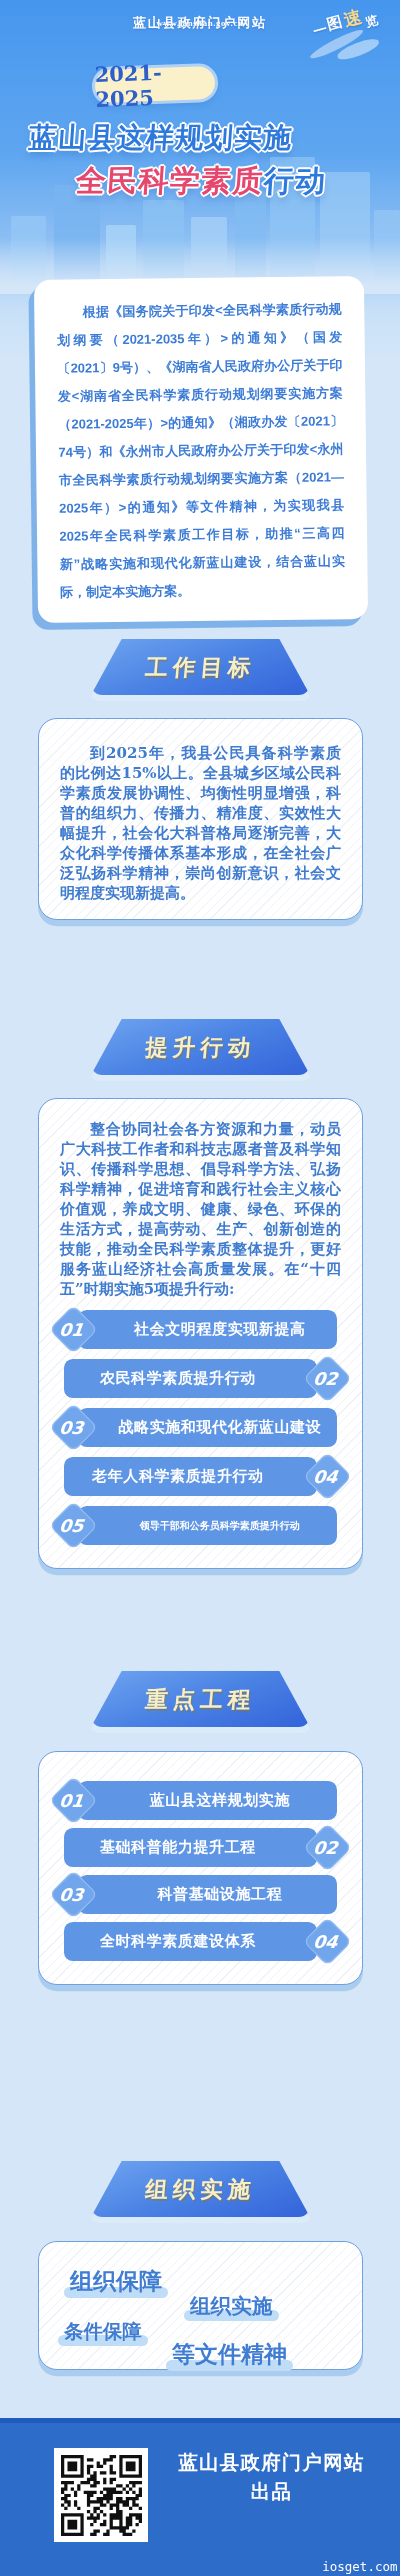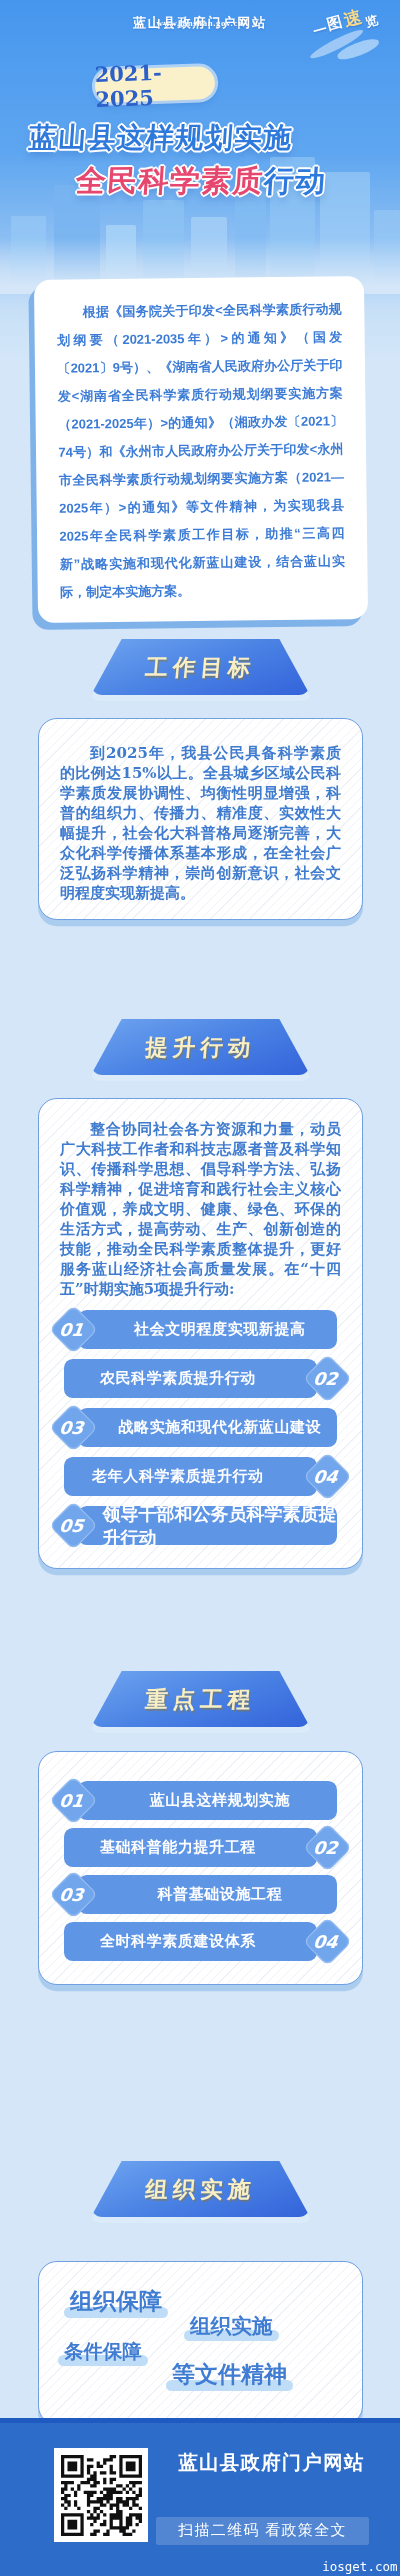--- a/index.html
+++ b/index.html
@@ -48,21 +48,21 @@
   .intro-card p{margin:0;color:#3C7CD6;font-weight:bold;font-size:13px;line-height:28px;
     text-align:justify;text-indent:2em;}
   .hatch-card{left:38px;width:325px;border:1.9px solid #6FA0E2;border-radius:19px;
     background-image:repeating-linear-gradient(135deg,rgba(130,160,200,.13) 0 0.9px,transparent 0.9px 6.9px);
     background-color:#fff;box-shadow:0 6.3px 0 #AACCEF;}
   .hatch-card .body{margin:0;color:#3F7BCE;font-family:"DejaVu Serif","Liberation Serif",serif;font-weight:600;
     font-size:15px;line-height:20px;text-align:justify;text-indent:2em;}
   .card-goal{top:718px;padding:24px 21px 16.3px;}
   .card-actions{top:1098px;padding:20px 21px 12.5px;}
   .card-projects{top:1751px;padding:17.5px 21px 15px;}
-  .card-org{top:2241px;height:164px;margin-top:20px;}
+  .card-org{top:2241px;height:129px;}
   
   .badge{position:absolute;left:91px;width:219px;height:56px;z-index:5;}
   .badge .sh{position:absolute;left:-2.5px;right:-2.5px;top:7.5px;bottom:-6.3px;background:#DCEBFA;
     clip-path:polygon(14% 0,86% 0,100% 100%,0 100%);border-radius:11.3px;}
   .badge .shape{position:absolute;inset:0;background:linear-gradient(160deg,#6FA5F0 0%,#4A82E4 50%,#3363DA 100%);
     clip-path:polygon(14% 0,86% 0,100% 100%,0 100%);border-radius:11.3px;}
   .badge .label{position:absolute;inset:0;display:flex;align-items:center;justify-content:center;
     font-size:22.5px;font-weight:900;letter-spacing:5px;color:#F9EFC3;transform:skewX(-5deg);
     text-shadow:1.3px 1.9px 0 rgba(146,118,34,.45);}
   .badge-goal{top:639px;} .badge-actions{top:1019px;} .badge-projects{top:1671px;} .badge-org{top:2161px;}
@@ -73,21 +73,21 @@
   .row .bar{position:absolute;top:0;height:39px;background:#5E95E5;border-radius:8.8px;
     display:flex;align-items:center;justify-content:center;color:#fff;font-size:15px;font-weight:600;letter-spacing:0.6px;}
   .row.left .bar{left:17.5px;right:3.8px;padding-left:25px;}
   .row.right .bar{left:3.8px;right:24px;padding-right:25px;}
   .row .num{position:absolute;top:1.9px;width:35px;height:35px;background:#72A6EC;border-radius:7.5px;
     transform:rotate(45deg);box-shadow:0 0 0 1.3px rgba(255,255,255,.25) inset;z-index:2;
     display:flex;align-items:center;justify-content:center;}
   .row.left .num{left:-3.8px;} .row.right .num{right:-3.8px;}
   .row .num i{transform:rotate(-45deg) skewX(-10deg);font-style:italic;color:#fff;font-weight:bold;font-size:17.5px;
     font-family:"DejaVu Sans","Liberation Sans",sans-serif;}
-  .row.tight .bar{font-size:18px;letter-spacing:0;}
+  .row.tight .bar{font-size:10px;letter-spacing:0;}
   
   .tag{position:absolute;color:#3F7CD2;font-weight:900;z-index:2;white-space:nowrap;}
   .tag::after{content:"";position:absolute;left:-6.3px;right:-6.3px;bottom:-1.3px;height:11.3px;
     background:#BFDDF6;border-radius:5.6px;z-index:-1;}
   .tag1{left:31px;top:24px;font-size:23px;}
   .tag2{left:151px;top:50px;font-size:20.6px;}
   .tag3{left:25px;top:76px;font-size:19.4px;}
   .tag4{left:133px;top:97px;font-size:23px;}
   
   .divider{position:absolute;left:0;top:2418px;width:400px;height:5px;background:#1E5ABF;z-index:6;}
@@ -241,19 +241,19 @@
 
   <div class="divider"></div>
   <div class="footer">
     <div class="qr-box">
       <svg id="qr-svg" width="81" height="81" viewBox="0 0 25 25">
           <path d="M15 0h1v1h-1zM16 0h1v1h-1zM8 1h1v1h-1zM9 1h1v1h-1zM13 1h1v1h-1zM14 1h1v1h-1zM15 1h1v1h-1zM11 2h1v1h-1zM13 2h1v1h-1zM8 3h1v1h-1zM9 3h1v1h-1zM11 3h1v1h-1zM12 3h1v1h-1zM15 3h1v1h-1zM8 4h1v1h-1zM15 4h1v1h-1zM8 5h1v1h-1zM10 5h1v1h-1zM12 5h1v1h-1zM13 5h1v1h-1zM15 5h1v1h-1zM16 5h1v1h-1zM9 6h1v1h-1zM10 6h1v1h-1zM8 7h1v1h-1zM9 7h1v1h-1zM10 7h1v1h-1zM13 7h1v1h-1zM15 7h1v1h-1zM16 7h1v1h-1zM0 8h1v1h-1zM1 8h1v1h-1zM2 8h1v1h-1zM3 8h1v1h-1zM6 8h1v1h-1zM7 8h1v1h-1zM8 8h1v1h-1zM10 8h1v1h-1zM11 8h1v1h-1zM13 8h1v1h-1zM15 8h1v1h-1zM21 8h1v1h-1zM22 8h1v1h-1zM23 8h1v1h-1zM24 8h1v1h-1zM1 9h1v1h-1zM5 9h1v1h-1zM9 9h1v1h-1zM10 9h1v1h-1zM17 9h1v1h-1zM18 9h1v1h-1zM20 9h1v1h-1zM22 9h1v1h-1zM0 10h1v1h-1zM1 10h1v1h-1zM3 10h1v1h-1zM5 10h1v1h-1zM13 10h1v1h-1zM14 10h1v1h-1zM15 10h1v1h-1zM16 10h1v1h-1zM19 10h1v1h-1zM21 10h1v1h-1zM24 10h1v1h-1zM0 11h1v1h-1zM4 11h1v1h-1zM7 11h1v1h-1zM8 11h1v1h-1zM9 11h1v1h-1zM10 11h1v1h-1zM12 11h1v1h-1zM14 11h1v1h-1zM15 11h1v1h-1zM16 11h1v1h-1zM17 11h1v1h-1zM18 11h1v1h-1zM20 11h1v1h-1zM22 11h1v1h-1zM24 11h1v1h-1zM1 12h1v1h-1zM2 12h1v1h-1zM4 12h1v1h-1zM8 12h1v1h-1zM9 12h1v1h-1zM13 12h1v1h-1zM14 12h1v1h-1zM15 12h1v1h-1zM23 12h1v1h-1zM24 12h1v1h-1zM0 13h1v1h-1zM1 13h1v1h-1zM8 13h1v1h-1zM11 13h1v1h-1zM12 13h1v1h-1zM13 13h1v1h-1zM14 13h1v1h-1zM15 13h1v1h-1zM17 13h1v1h-1zM18 13h1v1h-1zM20 13h1v1h-1zM21 13h1v1h-1zM22 13h1v1h-1zM23 13h1v1h-1zM1 14h1v1h-1zM2 14h1v1h-1zM4 14h1v1h-1zM8 14h1v1h-1zM9 14h1v1h-1zM10 14h1v1h-1zM11 14h1v1h-1zM12 14h1v1h-1zM14 14h1v1h-1zM17 14h1v1h-1zM18 14h1v1h-1zM19 14h1v1h-1zM20 14h1v1h-1zM22 14h1v1h-1zM0 15h1v1h-1zM2 15h1v1h-1zM4 15h1v1h-1zM8 15h1v1h-1zM12 15h1v1h-1zM13 15h1v1h-1zM15 15h1v1h-1zM16 15h1v1h-1zM17 15h1v1h-1zM19 15h1v1h-1zM20 15h1v1h-1zM22 15h1v1h-1zM23 15h1v1h-1zM1 16h1v1h-1zM5 16h1v1h-1zM10 16h1v1h-1zM11 16h1v1h-1zM15 16h1v1h-1zM17 16h1v1h-1zM21 16h1v1h-1zM24 16h1v1h-1zM8 17h1v1h-1zM10 17h1v1h-1zM12 17h1v1h-1zM17 17h1v1h-1zM18 17h1v1h-1zM9 18h1v1h-1zM11 18h1v1h-1zM13 18h1v1h-1zM15 18h1v1h-1zM16 18h1v1h-1zM17 18h1v1h-1zM18 18h1v1h-1zM21 18h1v1h-1zM22 18h1v1h-1zM23 18h1v1h-1zM24 18h1v1h-1zM8 19h1v1h-1zM9 19h1v1h-1zM10 19h1v1h-1zM11 19h1v1h-1zM15 19h1v1h-1zM16 19h1v1h-1zM17 19h1v1h-1zM18 19h1v1h-1zM20 19h1v1h-1zM21 19h1v1h-1zM23 19h1v1h-1zM24 19h1v1h-1zM10 20h1v1h-1zM13 20h1v1h-1zM15 20h1v1h-1zM18 20h1v1h-1zM20 20h1v1h-1zM21 20h1v1h-1zM24 20h1v1h-1zM9 21h1v1h-1zM12 21h1v1h-1zM13 21h1v1h-1zM15 21h1v1h-1zM18 21h1v1h-1zM20 21h1v1h-1zM21 21h1v1h-1zM23 21h1v1h-1zM15 22h1v1h-1zM16 22h1v1h-1zM17 22h1v1h-1zM18 22h1v1h-1zM19 22h1v1h-1zM20 22h1v1h-1zM10 23h1v1h-1zM11 23h1v1h-1zM14 23h1v1h-1zM18 23h1v1h-1zM19 23h1v1h-1zM22 23h1v1h-1zM9 24h1v1h-1zM10 24h1v1h-1zM13 24h1v1h-1zM14 24h1v1h-1zM19 24h1v1h-1zM20 24h1v1h-1zM21 24h1v1h-1zM0 0h7v7h-7zM1 1h5v5h-5zM2 2h3v3h-3zM18 0h7v7h-7zM19 1h5v5h-5zM20 2h3v3h-3zM0 18h7v7h-7zM1 19h5v5h-5zM2 20h3v3h-3z" fill="#101010" fill-rule="evenodd"></path>
         </svg>
     </div>
     <div class="pub">
       <div>蓝山县政府门户网站</div>
-    </div>
-    <div class="qr-caption">扫描二维码 看政策全文</div>
+      <div>出品</div>
+    </div>
     <div class="watermark">iosget.com</div>
   </div>
 
 </div>
 
 
 </body></html>

